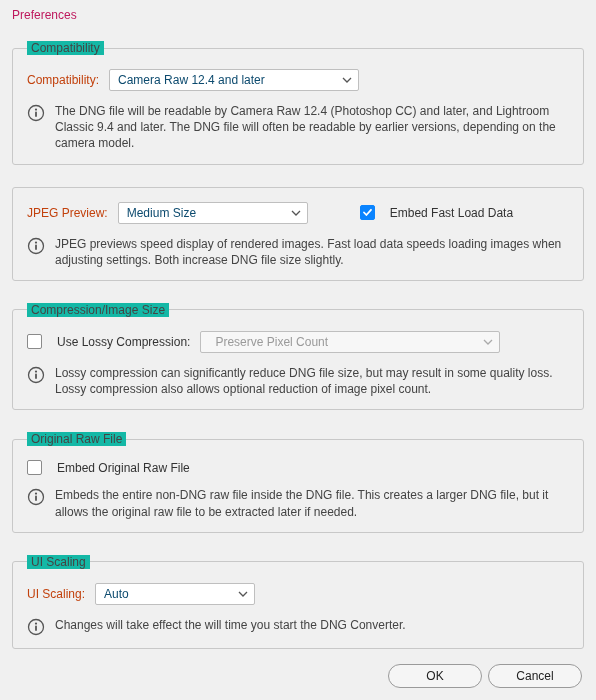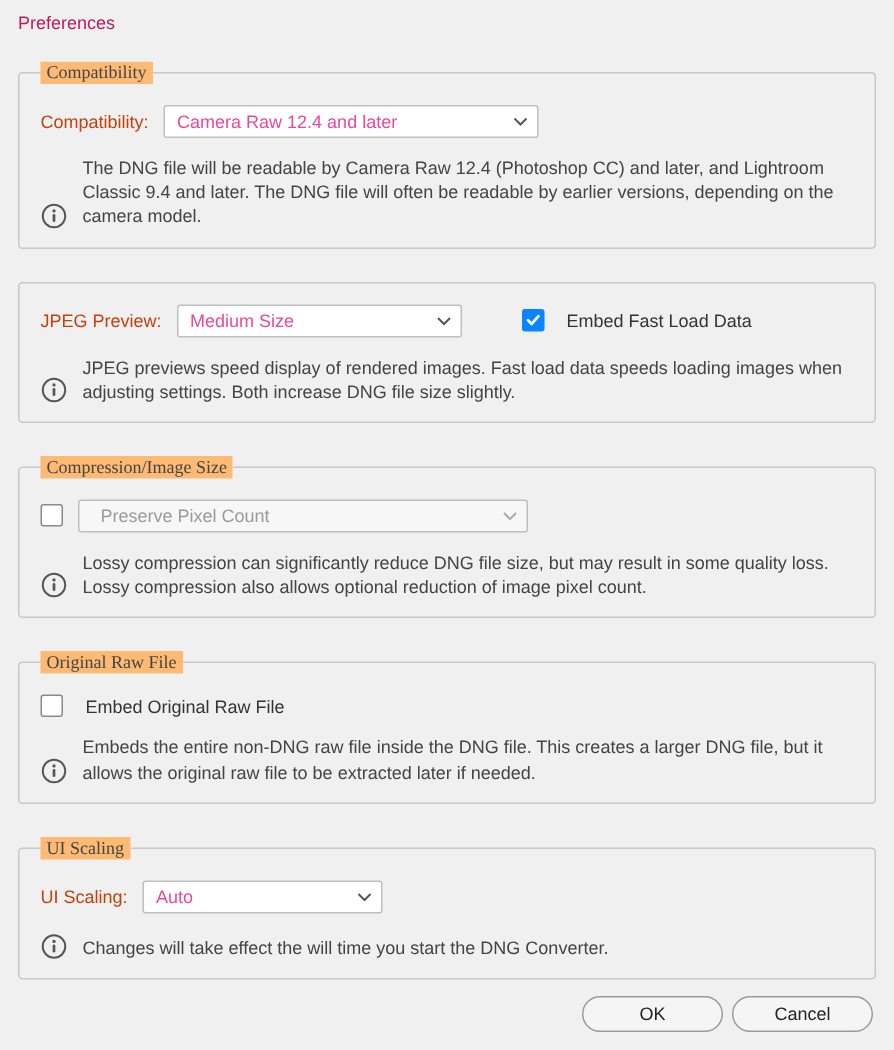--- a/index.html
+++ b/index.html
@@ -34,22 +34,21 @@
     border: 1px solid #c8c8c8;
     border-radius: 3px;
     margin: 0 0 22px 0;
     padding: 14px 14px 12px 14px;
     position: relative;
   }
   fieldset.group legend {
     padding: 0 4px;
     color: #444;
     font-size: 12px;
-    background: #fdba74;
-    font-family: Liberation Serif, serif;
+    background: #14b8a6;
   }
 
   .row {
     display: flex;
     align-items: center;
     gap: 10px;
     margin-bottom: 12px;
   }
   .label {
     color: #c2410c;
@@ -59,41 +58,41 @@
   .select {
     position: relative;
     display: inline-flex;
     align-items: center;
     background: #ffffff;
     border: 1px solid #bfbfbf;
     border-radius: 2px;
     height: 22px;
     box-sizing: border-box;
     padding: 0 22px 0 8px;
-    color: #ec4899;
+    color: #0c4a6e;
     cursor: default;
     min-width: 140px;
   }
   .select.disabled {
     color: #9a9a9a;
     background: #f7f7f7;
     padding-left: 14px;
   }
   .select .caret {
     position: absolute;
     right: 6px;
     top: 50%;
     transform: translateY(-50%);
     pointer-events: none;
   }
   .caret svg { display: block; }
 
   .info-row {
     display: flex;
-    align-items: flex-end;
+    align-items: flex-start;
     gap: 10px;
   }
   .info-icon {
     flex: 0 0 auto;
     width: 18px;
     height: 18px;
     margin-top: 1px;
   }
   .info-text {
     color: #444;
@@ -141,21 +140,21 @@
     border-radius: 12px;
     background: #f5f5f5;
     display: inline-flex;
     align-items: center;
     justify-content: center;
     box-sizing: border-box;
     color: #222;
     cursor: default;
   }
 
-  .gap-right { margin-right: 30px; }
+  .gap-right { margin-right: 42px; }
 </style>
 </head>
 <body>
 
 <div class="window">
 
   <div class="title">Preferences</div>
 
   <div class="content">
 
@@ -216,20 +215,21 @@
       </div>
     </fieldset>
 
     <fieldset class="group">
       <legend>Compression/Image Size</legend>
       <div class="row">
         <span class="checkbox-row">
           <span class="cb">
             
           </span>
+          <span class="cb-label">Use Lossy Compression:</span>
         </span>
         <div class="select disabled" style="width:300px">
           <span>Preserve Pixel Count</span>
           <span class="caret">
             <svg width="10" height="6" viewBox="0 0 10 6">
                 <path d="M1 1 L5 5 L9 1" fill="none" stroke="#aaa" stroke-width="1.3"></path>
               </svg>
           </span>
         </div>
       </div>

